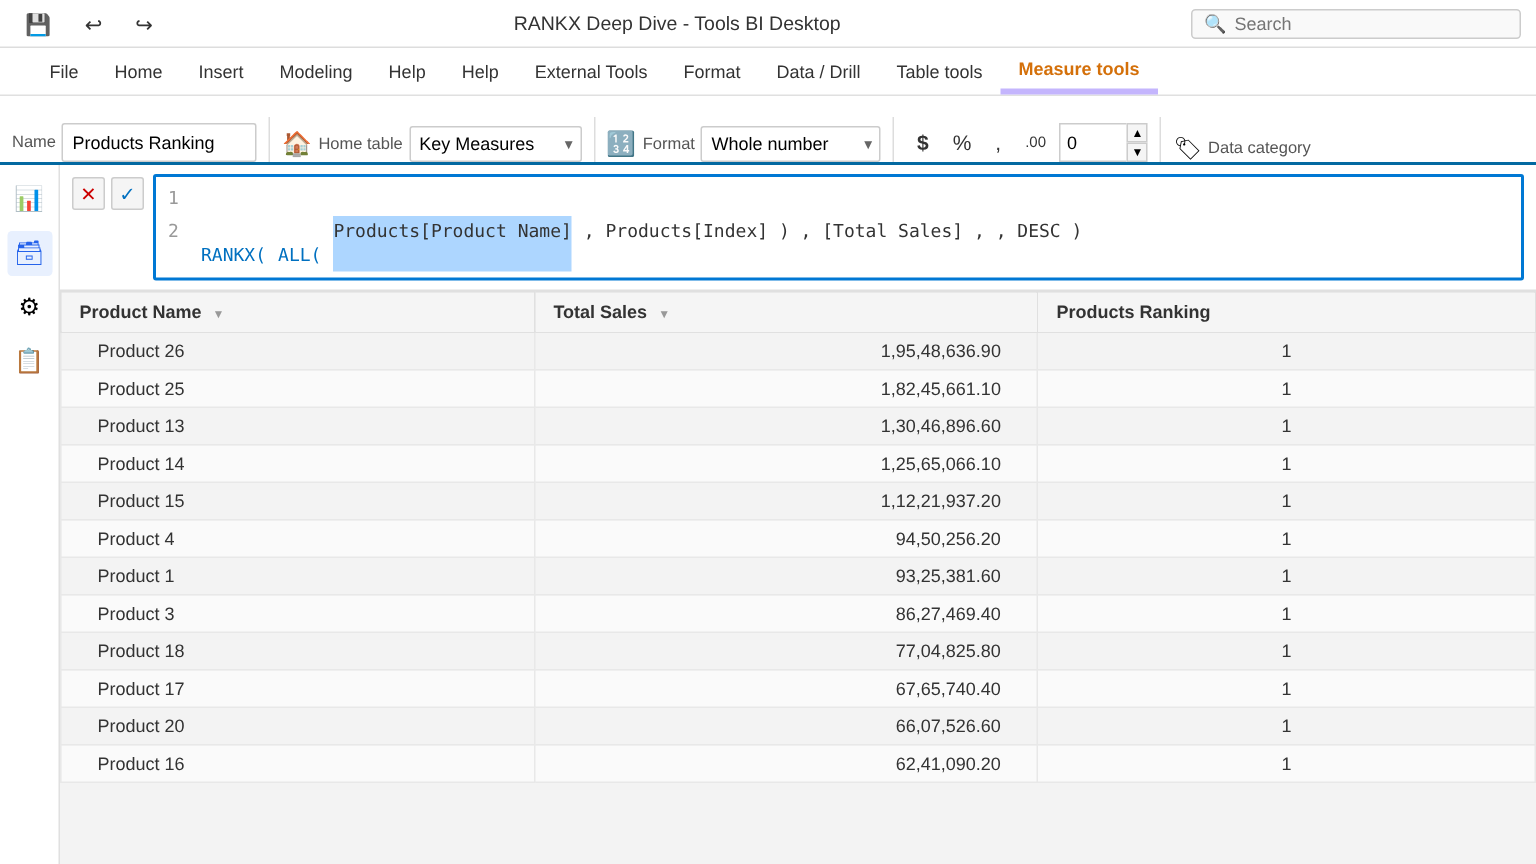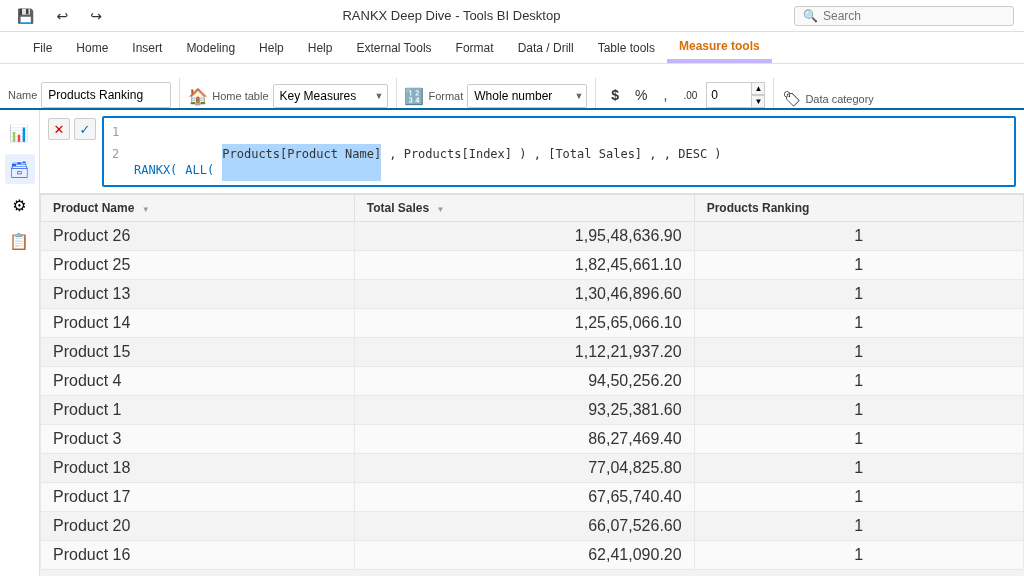--- a/index.html
+++ b/index.html
@@ -112,21 +112,21 @@
     .code-selected { background: #add6ff; }
     .data-table { width: 100%; border-collapse: collapse; }
     .data-table th {
       background: #f5f5f5; border: 1px solid #e0e0e0;
       padding: 6px 12px; font-size: 12px; font-weight: 600; color: #333;
       text-align: left; position: sticky; top: 0; z-index: 1;
     }
     .data-table th.sortable { cursor: pointer; }
     .sort-icon { font-size: 8px; color: #999; margin-left: 4px; }
     .data-table td {
-      border: 1px solid #e8e8e8; padding: 5px 12px; font-size: 16px; color: #333;
+      border: 1px solid #e8e8e8; padding: 5px 24px; font-size: 12px; color: #333;
     }
     .data-table tr:nth-child(even) td { background: #fafafa; }
     .td-number { text-align: right; }
     .td-rank { text-align: center; }
     .data-area { display: flex; flex: 1; overflow: hidden; }
     .table-wrapper { flex: 1; overflow: auto; }
 
     .title-area { display: flex; align-items: center; flex: 1; justify-content: center; }
   </style>
 </head>

